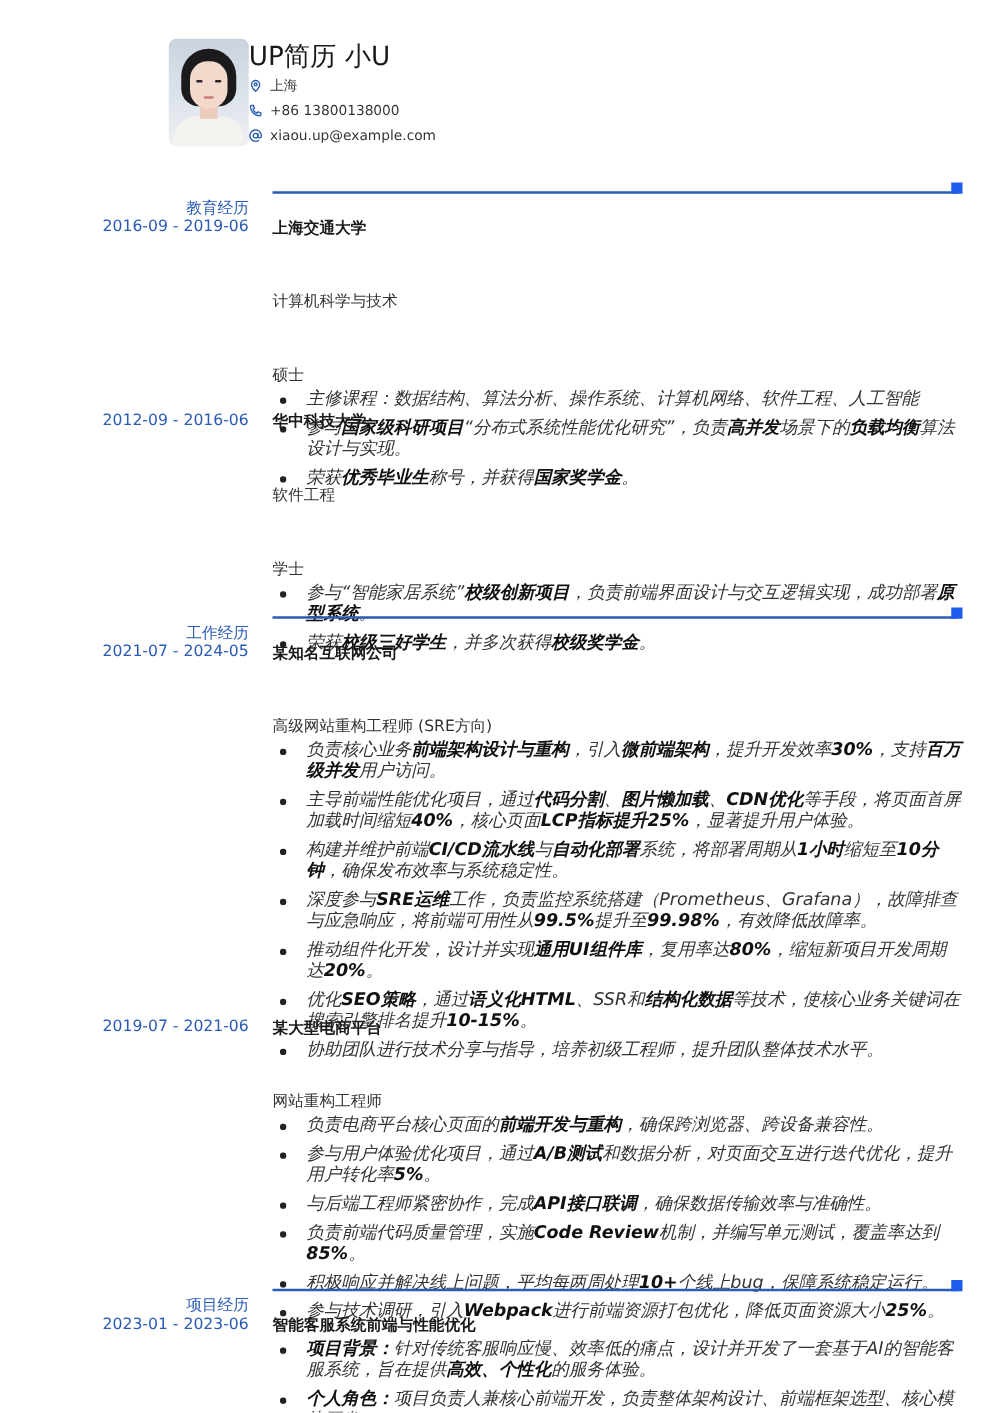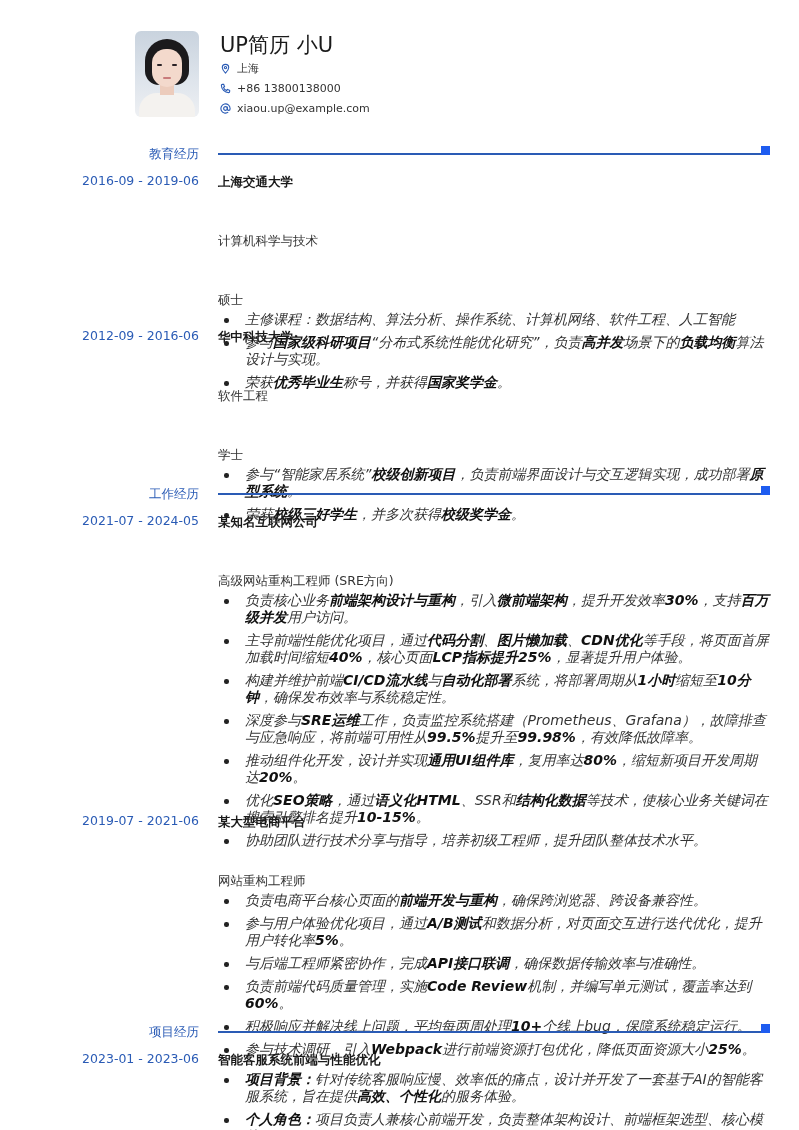--- a/index.html
+++ b/index.html
@@ -13,27 +13,27 @@
     width: 64px; height: 86px; border-radius: 6px; overflow: hidden;
     background: linear-gradient(180deg, #c9d3de 0%, #dfe5ec 60%, #eef0f3 100%);
     position: relative;
   }
   .photo .hair { position: absolute; left: 10px; top: 8px; width: 44px; height: 46px; border-radius: 22px 22px 14px 14px; background: #1b1a1c; }
   .photo .face { position: absolute; left: 17px; top: 18px; width: 30px; height: 38px; border-radius: 15px 15px 16px 16px; background: #f3d9cc; }
   .photo .neck { position: absolute; left: 25px; top: 52px; width: 14px; height: 12px; background: #ecccbc; }
   .photo .body { position: absolute; left: 4px; top: 62px; width: 56px; height: 30px; border-radius: 18px 18px 0 0; background: #f4f2ef; }
   .photo .eye { position: absolute; top: 33px; width: 5px; height: 2px; background: #2a2226; border-radius: 2px; }
   .photo .lip { position: absolute; left: 28px; top: 46px; width: 8px; height: 2px; background: #c97b7b; border-radius: 2px; }
-  .info { margin-left: 21px; }
+  .info { }
   .name { font-size: 21px; font-weight: normal; color: #1a1a1a; margin: 0; line-height: 26px; height: 26px; margin-top: 1px; }
   .contact { display: flex; align-items: center; font-size: 11px; color: #333; height: 20px; }
   .contact svg { width: 11px; height: 11px; margin-right: 6px; }
 
   .section-head { position: absolute; left: 0; width: 799px; height: 20px; }
-  .section-title { position: absolute; right: 600px; top: 4px; font-size: 12.5px; color: #2a5bb5; white-space: nowrap; }
+  .section-title { position: absolute; right: 600px; top: 16px; font-size: 12.5px; color: #2a5bb5; white-space: nowrap; }
   .section-line { position: absolute; left: 218px; top: 11px; width: 548px; height: 1.5px; background: #2a5bb5; }
   .section-square { position: absolute; left: 761px; top: 4px; width: 9px; height: 9px; background: #1e5cf0; }
 
   .entry { position: absolute; left: 0; width: 799px; }
   .date { position: absolute; right: 600px; top: 0; font-size: 12.5px; color: #2a5bb5; white-space: nowrap; }
   .content { position: absolute; left: 218px; width: 552px; }
   .org { font-weight: bold; font-size: 12.5px; color: #1a1a1a; line-height: 17px; }
   .sub { font-size: 12.5px; color: #333; line-height: 17px; margin-top: 42px; }
   ul { margin: 3px 0 0 0; padding: 0; list-style: none; }
   li { position: relative; padding-left: 27px; line-height: 17px; margin-bottom: 6px; font-size: 14px; color: #333; font-style: italic; }
@@ -136,21 +136,21 @@
 
 <div class="entry" style="top:813px">
   <span class="date">2019-07 - 2021-06</span>
   <div class="content">
     <div class="org">某大型电商平台</div>
     <div class="sub">网站重构工程师</div>
     <ul>
         <li><span>负责电商平台核心页面的</span><b>前端开发与重构</b><span>，确保跨浏览器、跨设备兼容性。</span></li>
         <li><span>参与用户体验优化项目，通过</span><b>A/B测试</b><span>和数据分析，对页面交互进行迭代优化，提升用户转化率</span><b>5%</b><span>。</span></li>
         <li><span>与后端工程师紧密协作，完成</span><b>API接口联调</b><span>，确保数据传输效率与准确性。</span></li>
-        <li><span>负责前端代码质量管理，实施</span><b>Code Review</b><span>机制，并编写单元测试，覆盖率达到</span><b>60%</b><span>。</span></li>
+        <li><span>负责前端代码质量管理，实施</span><b>Code Review</b><span>机制，并编写单元测试，覆盖率达到</span><b>85%</b><span>。</span></li>
         <li><span>积极响应并解决线上问题，平均每两周处理</span><b>10+</b><span>个线上bug，保障系统稳定运行。</span></li>
         <li><span>参与技术调研，引入</span><b>Webpack</b><span>进行前端资源打包优化，降低页面资源大小</span><b>25%</b><span>。</span></li>
       </ul>
   </div>
 </div>
 
 <div class="section-head" style="top:1020px">
   <span class="section-title">项目经历</span>
   <div class="section-line"></div>
   <div class="section-square"></div>

